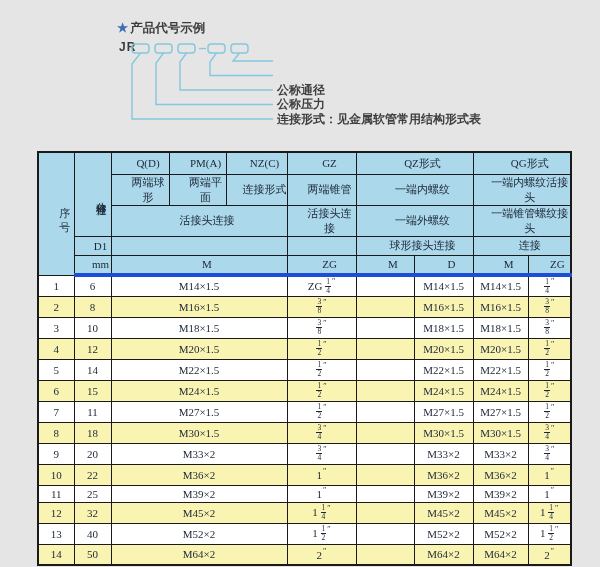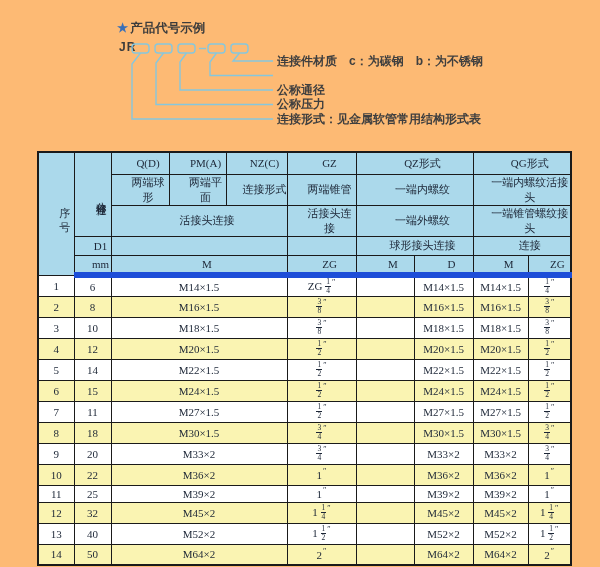--- a/index.html
+++ b/index.html
@@ -1,16 +1,16 @@
 <!DOCTYPE html>
 <html><head>
 <meta charset="utf-8">
 <style>
   html,body{margin:0;padding:0;background:#fff;}
-  #page{position:relative;width:600px;height:567px;background:#fdba74;overflow:hidden;
+  #page{position:relative;width:600px;height:567px;background:#e5e5e5;overflow:hidden;
         font-family:"Liberation Serif",serif;color:#1c2636;}
 
   
   .diag-heading{position:absolute;left:117px;top:20px;font-family:"Liberation Sans",sans-serif;
                 font-size:12.5px;font-weight:bold;color:#3c3c3c;white-space:nowrap;}
   .diag-heading .star{color:#3a6fb7;margin-right:2px;}
   .diag-prefix{position:absolute;left:119px;top:40px;font-family:"Liberation Sans",sans-serif;
                font-size:12px;font-weight:bold;color:#3c3c3c;letter-spacing:1px;}
   .diag-svg{position:absolute;left:0;top:0;}
   .diag-label{position:absolute;left:277px;height:13px;font-family:"Liberation Sans",sans-serif;
@@ -21,21 +21,21 @@
              font-style:italic;font-weight:bold;font-size:18px;color:#0a0a0a;letter-spacing:1.5px;
              white-space:nowrap;}
 
   
   table.ref{position:absolute;left:37px;top:151px;width:533px;height:407px;border-collapse:collapse;
             table-layout:fixed;font-family:"Liberation Serif",serif;font-size:11px;color:#1c2636;
             border:2px solid #1a1a1a;}
   table.ref td{border:1px solid #1a1a1a;text-align:center;vertical-align:middle;padding:0;
                overflow:hidden;}
   table.ref thead td{background:#abd9eb;padding-left:16px;}
-  table.ref thead tr.mmrow td{border-bottom:6px solid #1d4ed8;}
+  table.ref thead tr.mmrow td{border-bottom:4px solid #1d4ed8;}
   table.ref tbody tr.alt td{background:#faf4b2;}
   table.ref tbody tr td{background:#ffffff;}
   table.ref tbody tr.alt td{background:#faf4b2;}
   .vtext{writing-mode:vertical-rl;text-orientation:upright;margin:0 auto;line-height:1;
          font-size:11px;}
   .vseq{letter-spacing:15px;}
   .vdn{letter-spacing:1px;font-size:10.5px;}
   .latin{font-size:11px;}
   
   .fr{display:inline-block;vertical-align:-0.5em;text-align:center;font-size:7.5px;line-height:1.1;}
@@ -62,21 +62,20 @@
       <rect x="208" y="44" width="17" height="9" rx="3"></rect>
       <rect x="231" y="44" width="17" height="9" rx="3"></rect>
       <polyline points="239.5,53 233,61 273,61"></polyline>
       <polyline points="216.5,53 210,62 210,75.5 273,75.5"></polyline>
       <polyline points="186.5,53 180,62 180,90 273,90"></polyline>
       <polyline points="163.5,53 156,63 156,104.5 273,104.5"></polyline>
       <polyline points="140.5,53 132,64 132,119 273,119"></polyline>
     </g>
   </svg>
 
-  <div class="diag-label" style="top:55px">连接件材质　c：为碳钢　b：为不锈钢</div>
   <div class="diag-label" style="top:83.5px">公称通径</div>
   <div class="diag-label" style="top:98px">公称压力</div>
   <div class="diag-label" style="top:112.5px">连接形式：见金属软管常用结构形式表</div>
 
 
   <table class="ref">
     <colgroup>
       <col style="width:36px">
         <col style="width:37px">
         <col style="width:58px">

